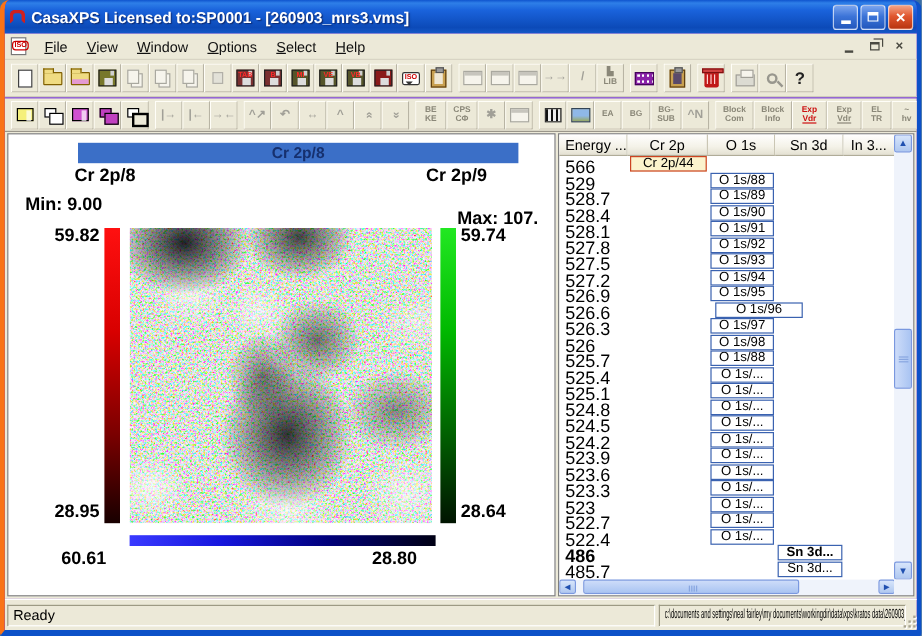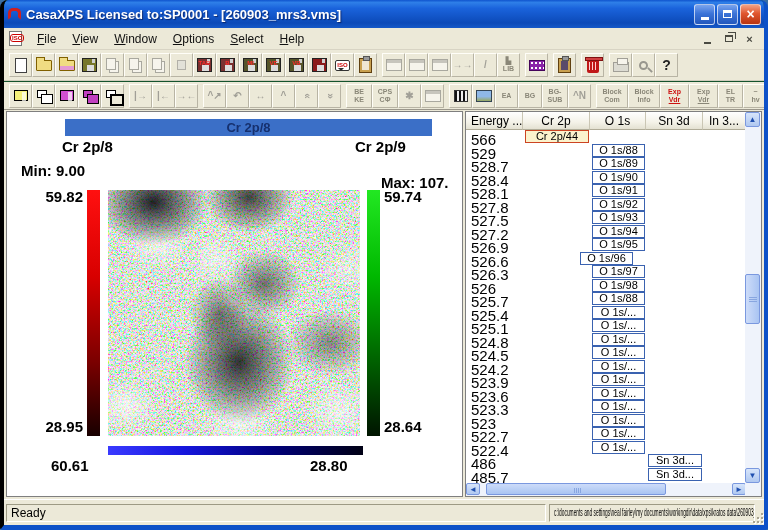--- a/index.html
+++ b/index.html
@@ -1,19 +1,19 @@
 <!DOCTYPE html>
 <html><head>
 <meta charset="utf-8">
 <style>
   html,body{margin:0;padding:0;background:#3a6ea5;font-family:"Liberation Sans",sans-serif;}
   *{box-sizing:border-box;}
   .win{position:relative;width:768px;height:530px;overflow:hidden;
-       border-left:4px solid #000000;border-right:4px solid #0d51c8;border-bottom:5px solid #0d51c8;
-       border-radius:8px 8px 3px 3px;background:#14532d;}
+       border-left:4px solid #f97316;border-right:4px solid #0d51c8;border-bottom:5px solid #0d51c8;
+       border-radius:8px 8px 3px 3px;background:#6d28d9;}
   
   .titlebar{position:absolute;left:-4px;top:0;width:768px;height:28px;
     background:linear-gradient(180deg,#0f54ce 0%,#2e7fe8 9%,#1a63dc 30%,#0c4ab8 82%,#1659c8 100%);
     display:flex;align-items:center;border-radius:8px 8px 0 0;}
   .app-icon{width:13px;height:12px;margin:0 5px 0 8px;border:3px solid #cf2020;border-radius:5px 5px 2px 2px;
     border-bottom-color:transparent;}
   .title-text{color:#fff;font-size:13px;font-weight:bold;text-shadow:1px 1px 1px rgba(10,30,90,.8);
     white-space:nowrap;flex:1;}
   .tb-btns{display:flex;gap:2px;margin-right:7px;}
   .tb-btn{width:21px;height:21px;border-radius:3px;border:1px solid rgba(255,255,255,.65);
@@ -505,21 +505,21 @@
           <div class="trow" style="top: 112.5px;">
             <span class="ecell">527.2</span>
             <div class="blk" style="left: 126px; width: 53px;">O 1s/94</div>
           </div>
           <div class="trow" style="top: 126px;">
             <span class="ecell">526.9</span>
             <div class="blk" style="left: 126px; width: 53px;">O 1s/95</div>
           </div>
           <div class="trow" style="top: 139.5px;">
             <span class="ecell">526.6</span>
-            <div class="blk" style="left: 114px; width: 53px;">O 1s/96</div>
+            <div class="blk" style="left: 130px; width: 73px;">O 1s/96</div>
           </div>
           <div class="trow" style="top: 153px;">
             <span class="ecell">526.3</span>
             <div class="blk" style="left: 126px; width: 53px;">O 1s/97</div>
           </div>
           <div class="trow" style="top: 166.5px;">
             <span class="ecell">526</span>
             <div class="blk" style="left: 126px; width: 53px;">O 1s/98</div>
           </div>
           <div class="trow" style="top: 180px;">
@@ -563,21 +563,21 @@
             <div class="blk" style="left: 126px; width: 53px;">O 1s/...</div>
           </div>
           <div class="trow" style="top: 315px;">
             <span class="ecell">522.7</span>
             <div class="blk" style="left: 126px; width: 53px;">O 1s/...</div>
           </div>
           <div class="trow" style="top: 328.5px;">
             <span class="ecell">522.4</span>
             <div class="blk" style="left: 126px; width: 53px;">O 1s/...</div>
           </div>
-          <div class="trow" style="top: 342px;">
+          <div class="trow" style="top: 342px; font-weight: bold;">
             <span class="ecell">486</span>
             <div class="blk" style="left: 182px; width: 54px;">Sn 3d...</div>
           </div>
           <div class="trow" style="top: 355.5px;">
             <span class="ecell">485.7</span>
             <div class="blk" style="left: 182px; width: 54px;">Sn 3d...</div>
           </div>
         </div>
       <div class="thead" id="thead">
           <div class="hcell" style="width: 57px;">Energy ...</div>

